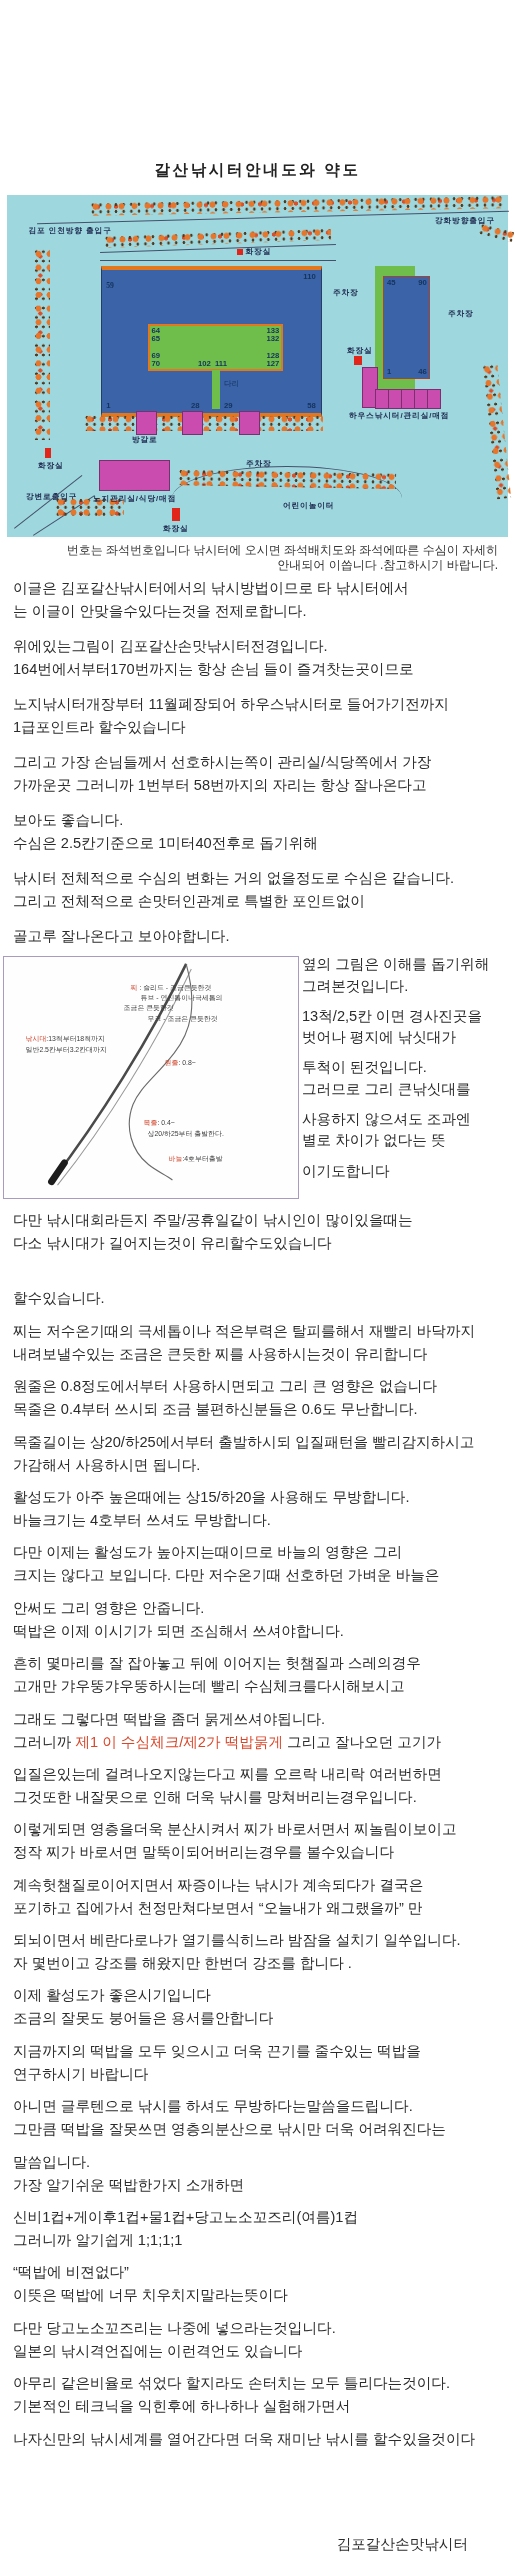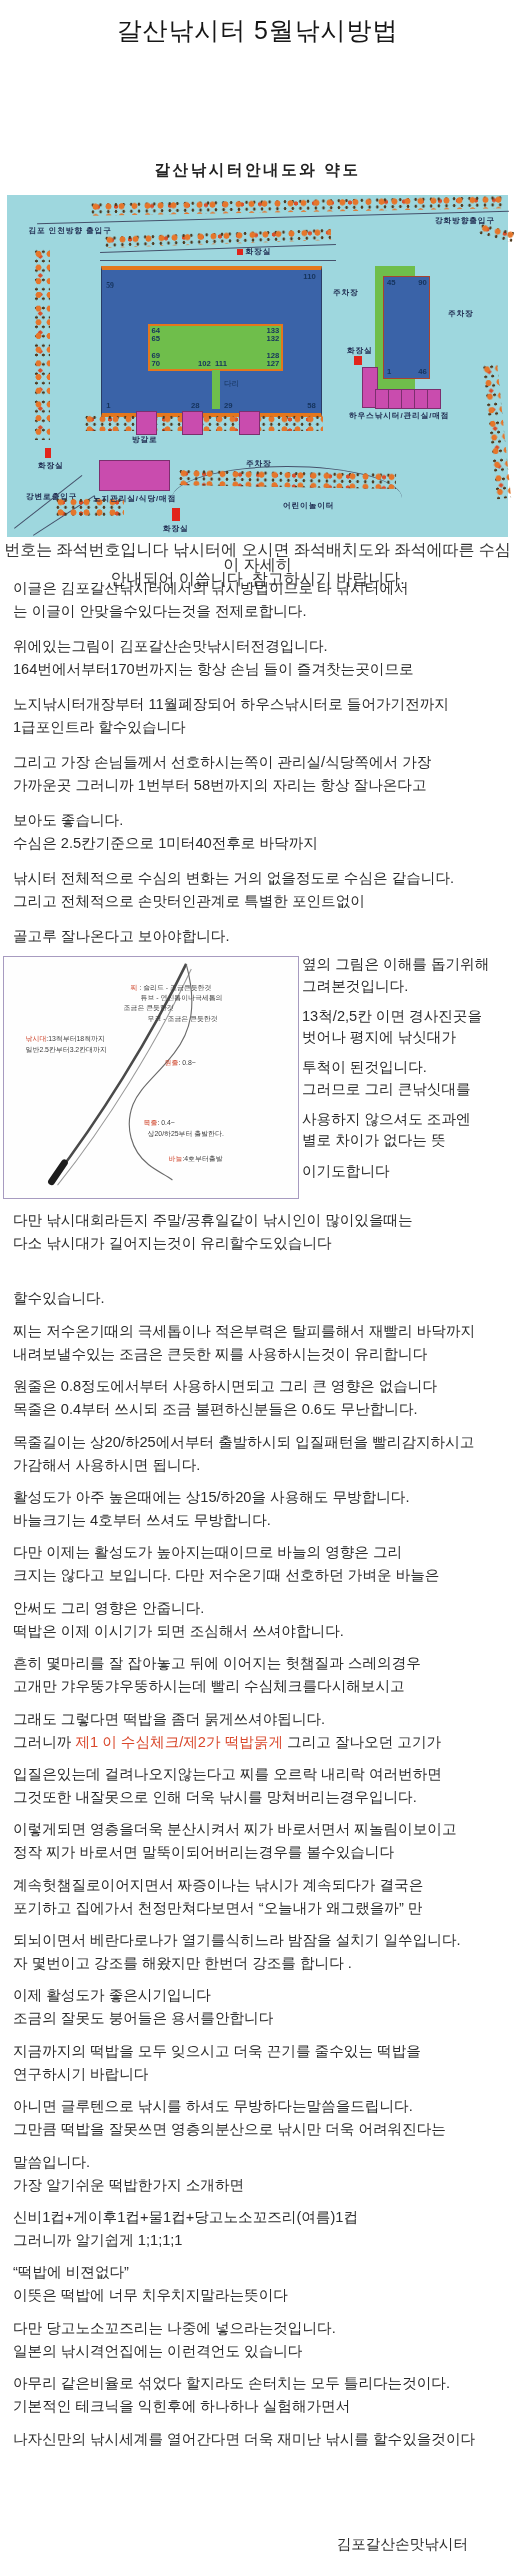--- a/index.html
+++ b/index.html
@@ -33,22 +33,22 @@
   .island{position:absolute;left:46px;top:54px;width:131px;height:43px;
      background:#6fbe4b;border:2.6px solid #e4771c;}
   .bridge{position:absolute;left:110px;top:100px;width:8.6px;height:39px;background:#6fbe4b;}
   .house-green{position:absolute;left:368px;top:71px;width:40px;height:123px;background:#6fbe4b;}
   .house-pond{position:absolute;left:8.6px;top:10.3px;width:45px;height:101px;
      background:#3a63a8;border:1.7px solid #a8432f;}
   .mag{position:absolute;background:#c94cae;border:0.9px solid #7c2f6e;}
   .mag-row{background-image:repeating-linear-gradient(90deg,rgba(0,0,0,0) 0 12px,#7c2f6e 12px 13px);}
   .rsq{display:inline-block;width:6px;height:6px;background:#e1251b;margin-right:2.6px;vertical-align:-0.9px;}
 
-  .map-note{position:absolute;top:543px;left:0;right:0;text-align:center;
-     font-size:16px;line-height:14.6px;color:#333;}
+  .map-note{position:absolute;top:543px;left:0;right:17px;text-align:right;
+     font-size:12px;line-height:14.6px;color:#333;}
 
   
   .tblock{position:absolute;left:13px;right:6.9px;}
   .b1{top:577px;}
   .b2{top:1209px;}
   .para{margin:0 0 12px 0;font-size:14.6px;line-height:23px;color:#2b2b2b;}
   .b2 .para{margin-bottom:9.4px;}
   .red{color:#d9472b;}
   .blue{color:#4a4adf;}
 
@@ -62,21 +62,20 @@
   .spacer{height:8.6px;}
 
   .signature{position:absolute;top:2535px;left:0;right:47px;text-align:right;
      font-size:14.6px;color:#2b2b2b;}
 </style>
 </head>
 <body>
 
 <div class="page">
 
-  <h1 class="title">갈산낚시터 5월낚시방법</h1>
 
   <div class="map-caption">갈산낚시터안내도와 약도</div>
 
   <div class="map">
 
     <div class="trees" style="left:82px;top:3.4px;width:416px;height:13.7px;transform:rotate(-1deg);"></div>
     <div class="map-line" style="left:30px;top:22px;width:472px;transform:rotate(-1.5deg);"></div>
     <div class="trees" style="left:471px;top:31px;width:36px;height:12px;transform:rotate(14deg);"></div>
     <div class="trees" style="left:96px;top:36px;width:228px;height:13px;transform:rotate(-2deg);"></div>
     <div class="map-line" style="left:93px;top:53px;width:236px;transform:rotate(-2deg);"></div>
@@ -158,21 +157,21 @@
   <div class="map-note">
     <span>번호는 좌석번호입니다 낚시터에 오시면 좌석배치도와 좌석에따른 수심이 자세히</span><br>
     <span>안내되어 이씁니다 .참고하시기 바랍니다.</span>
   </div>
 
   <div class="tblock b1">
     <p class="para"><span>이글은 김포갈산낚시터에서의 낚시방법이므로 타 낚시터에서</span><br><span>는 이글이 안맞을수있다는것을 전제로합니다.</span></p>
     <p class="para"><span>위에있는그림이 김포갈산손맛낚시터전경입니다.</span><br><span>164번에서부터170번까지는 항상 손님 들이 즐겨찻는곳이므로</span></p>
     <p class="para"><span>노지낚시터개장부터 11월폐장되어 하우스낚시터로 들어가기전까지</span><br><span>1급포인트라 할수있습니다</span></p>
     <p class="para"><span>그리고 가장 손님들께서 선호하시는쪽이 관리실/식당쪽에서 가장</span><br><span>가까운곳 그러니까 1번부터 58번까지의 자리는 항상 잘나온다고</span></p>
-    <p class="para"><span>보아도 좋습니다.</span><br><span>수심은 2.5칸기준으로 1미터40전후로 바닥까지</span></p>
+    <p class="para"><span>보아도 좋습니다.</span><br><span>수심은 2.5칸기준으로 1미터40전후로 돕기위해</span></p>
     <p class="para"><span>낚시터 전체적으로 수심의 변화는 거의 없을정도로 수심은 같습니다.</span><br><span>그리고 전체적으로 손맛터인관계로 특별한 포인트없이</span></p>
     <p class="para"><span>골고루 잘나온다고 보아야합니다.</span></p>
   </div>
 
   <div class="diagram-row">
     <div class="sketch">
       <svg width="294" height="241" viewBox="0 0 342 281" xmlns="http://www.w3.org/2000/svg">
         <path d="M 55 262 C 110 190 170 95 212 8" fill="none" stroke="#4a4a4a" stroke-width="3"></path>
         <path d="M 62 266 C 118 196 178 100 218 14" fill="none" stroke="#999" stroke-width="1.2"></path>
         <path d="M 55 262 L 70 240" fill="none" stroke="#1d1d1d" stroke-width="8" stroke-linecap="round"></path>

